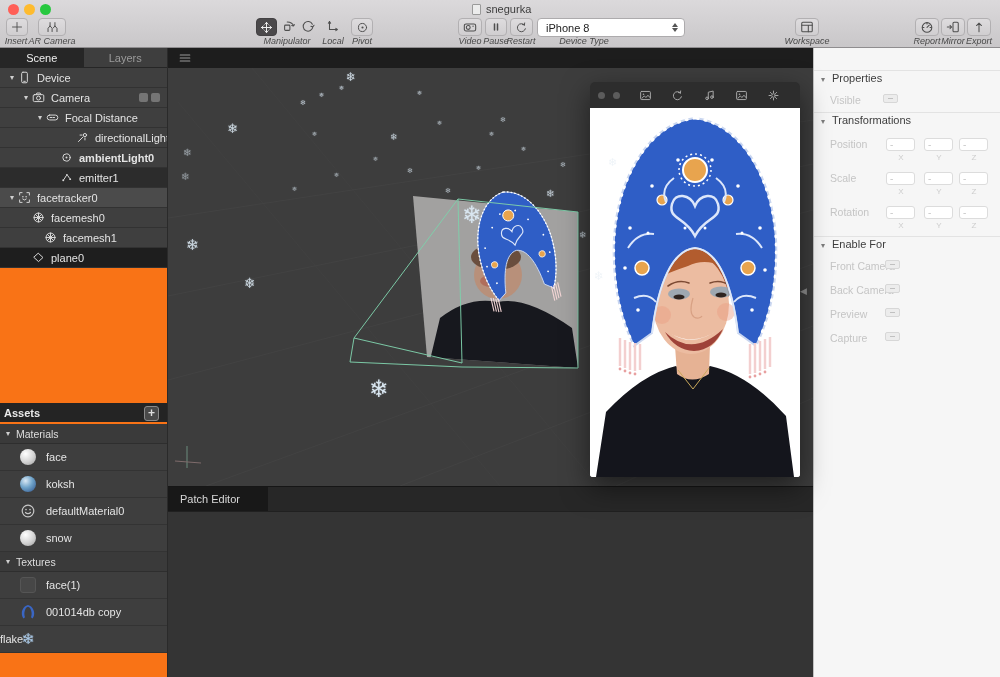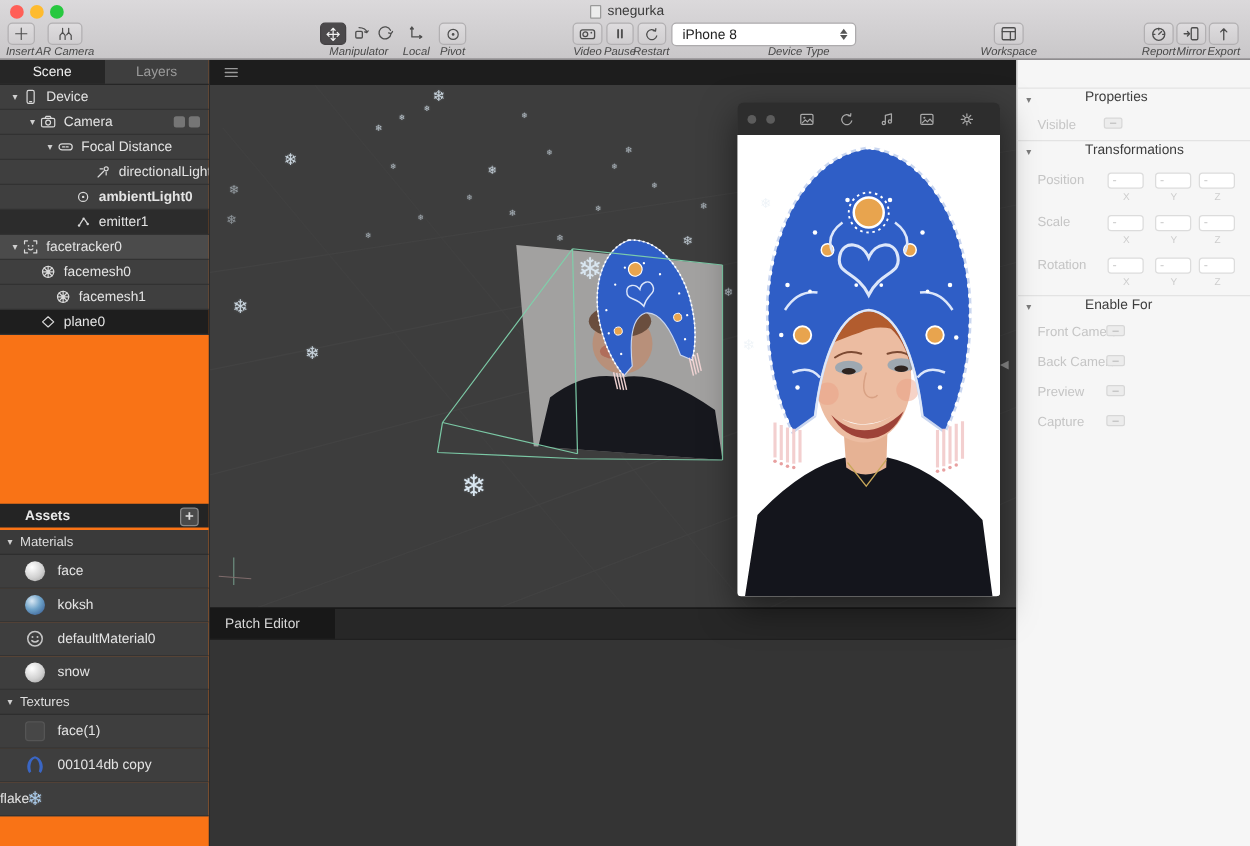--- a/index.html
+++ b/index.html
@@ -40,21 +40,21 @@
   .trow { display:flex; align-items:center; height:20px; border-bottom:1px solid #323232;
     background:#3f3f3f; color:#e4e4e4; font-size:11px; white-space:nowrap; overflow:hidden; }
   .trow.dark { background:#2c2c2c; }
   .trow.darker { background:#1e1e1e; }
   .trow.hl { background:#4b4b4b; }
   .caret { font-size:8px; color:#cfcfcf; width:12px; text-align:center; flex:0 0 12px; }
   .caret.empty { visibility:hidden; }
   .ticon { width:13px; height:13px; margin-right:6px; color:#d9d9d9; flex:0 0 13px; }
   .badge { width:9px; height:9px; background:#757575; border-radius:2px; margin-right:3px; flex:0 0 9px; }
   #assets-header { position:absolute; left:0; right:0; top:355px; height:19px; background:#242424;
-    color:#eaeaea; font-size:11px; font-weight:bold; display:flex; align-items:center; padding-left:20px; }
+    color:#eaeaea; font-size:11px; font-weight:bold; display:flex; align-items:center; padding-left:4px; }
   #assets-add { position:absolute; right:8px; top:3px; width:15px; height:15px; border:1px solid #8a8a8a;
     border-radius:3px; color:#dedede; font-size:12px; line-height:13px; text-align:center; background:#4a4a4a; }
   #assets-body { position:absolute; left:0; right:0; top:376px; bottom:0; overflow:hidden; }
   .sec-header { height:20px; background:#3a3a3a; border-bottom:1px solid #2e2e2e; color:#dedede; font-size:10.5px;
     display:flex; align-items:center; }
   .sec-header .caret { width:16px; flex:0 0 16px; }
   .arow { display:flex; align-items:center; height:27px; background:#3e3e3e; border-bottom:1px solid #333;
     color:#e4e4e4; font-size:11px; }
   .thumb { width:16px; height:16px; margin:0 10px 0 20px; border-radius:50%; flex:0 0 16px;
     display:flex; align-items:center; justify-content:center; }
@@ -85,21 +85,21 @@
   
   #patch-panel { position:absolute; left:168px; width:645px; top:486px; bottom:0; background:#343434; z-index:6; }
   #patch-tabbar { height:26px; background:#272727; border-top:1px solid #161616; border-bottom:1px solid #202020; }
   #patch-tab { width:100px; height:100%; background:#181818; color:#d8d8d8; font-size:11px;
     display:flex; align-items:center; padding-left:12px; }
 
   
   #inspector { position:absolute; left:813px; right:0; top:48px; bottom:0; background:#f6f6f6;
     border-left:1px solid #c2c2c2; z-index:15; font-size:10.5px; }
   .hline { position:absolute; left:0; right:0; height:1px; background:#e3e3e3; }
-  .sec-title { position:absolute; left:18px; font-size:11px; color:#3d3d3d;margin-left:36px; }
+  .sec-title { position:absolute; left:18px; font-size:11px; color:#3d3d3d; }
   .sec-caret { position:absolute; left:7px; font-size:8px; color:#7c7c7c; }
   .dis-label { position:absolute; left:16px; color:#c5c5c5; }
   .toggle { position:absolute; width:15px; height:9px; background:#ececec; border:1px solid #d7d7d7;
     border-radius:2px; color:#aaa; font-size:9px; line-height:7px; text-align:center; }
   .tinput { position:absolute; width:29px; height:13px; background:#fff; border:1px solid #dcdcdc;
     border-radius:3px; color:#c9c9c9; font-size:10px; line-height:11px; padding-left:3px; }
   .axis { position:absolute; color:#cdcdcd; font-size:8px; transform:translateX(-50%); }
 </style>
 </head>
 <body>
@@ -295,21 +295,21 @@
   </div>
   <span class="tlabel" style="left:521px">Restart</span>
 
   <div id="device-select">
     <span>iPhone 8</span>
     <span id="device-stepper">
         <i class="up"></i>
         <i class="dn"></i>
       </span>
   </div>
-  <span class="tlabel" style="left:639px">Device Type</span>
+  <span class="tlabel" style="left:584px">Device Type</span>
 
   <div class="btn" style="left:795px; width:24px">
     <svg class="ic" width="14" height="14">
         <use href="#i-workspace"></use>
       </svg>
   </div>
   <span class="tlabel" style="left:807px">Workspace</span>
 
   <div class="btn" style="left:915px; width:24px">
     <svg class="ic" width="14" height="14">

